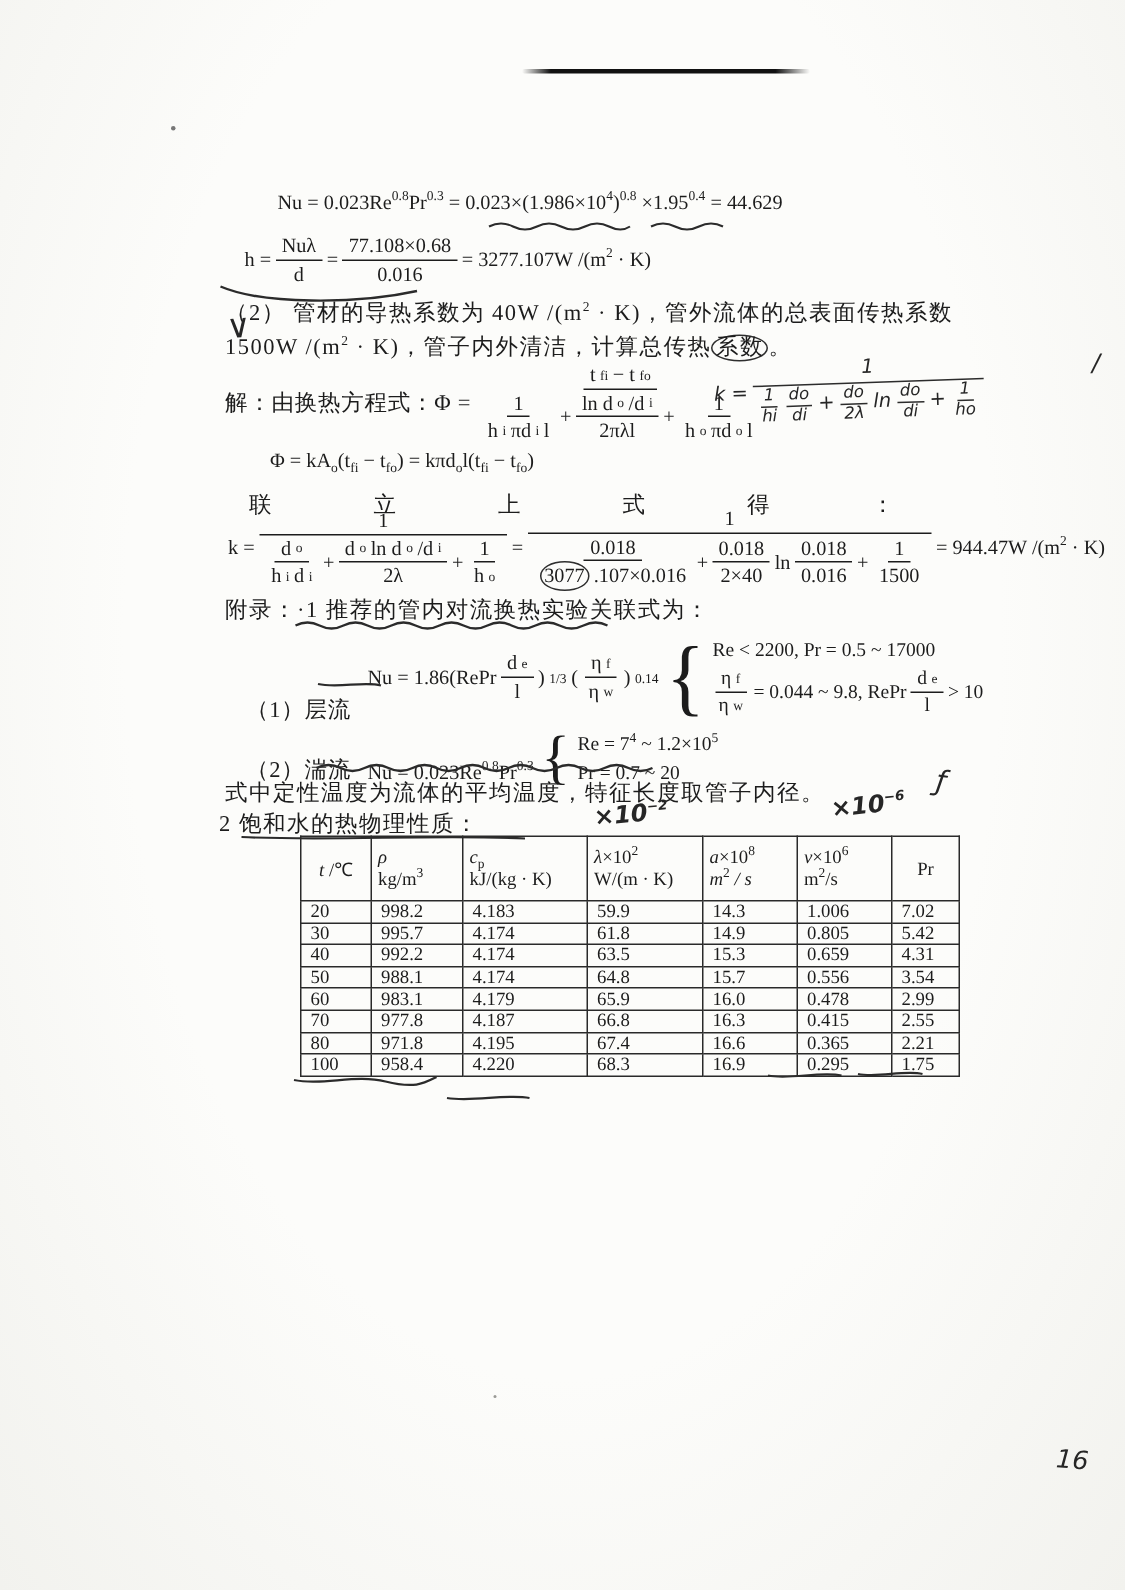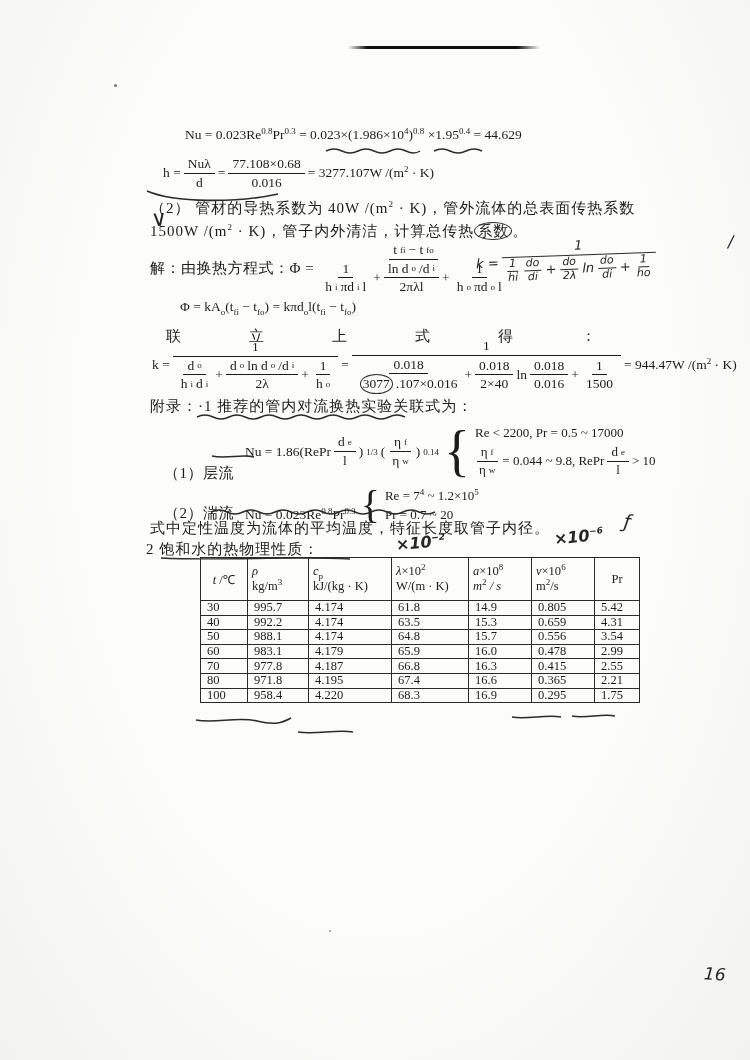--- a/index.html
+++ b/index.html
@@ -332,20 +332,29 @@
           <span class="thmain"><span class="ital">ν</span><span>×10</span><sup>6</sup></span>
           <span class="thunit"><span>m</span><sup>2</sup><span>/s</span></span>
         </th>
       <th style="width:36px;text-align:center;">
           <span class="thmain"><span>Pr</span></span>
         </th>
     </tr>
   </thead>
   <tbody>
       <tr>
+        <td>20</td>
+        <td>998.2</td>
+        <td>4.183</td>
+        <td>59.9</td>
+        <td>14.3</td>
+        <td>1.006</td>
+        <td>7.02</td>
+      </tr>
+      <tr>
         <td>30</td>
         <td>995.7</td>
         <td>4.174</td>
         <td>61.8</td>
         <td>14.9</td>
         <td>0.805</td>
         <td>5.42</td>
       </tr>
       <tr>
         <td>40</td>

